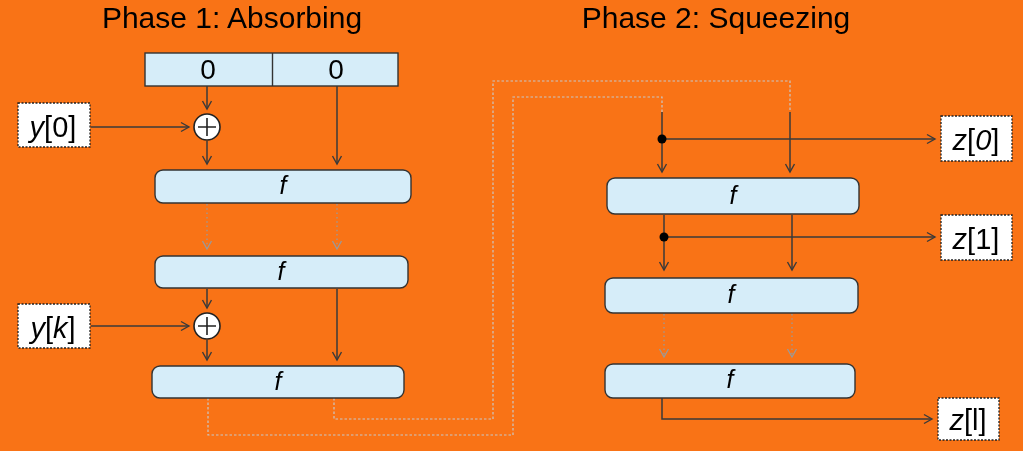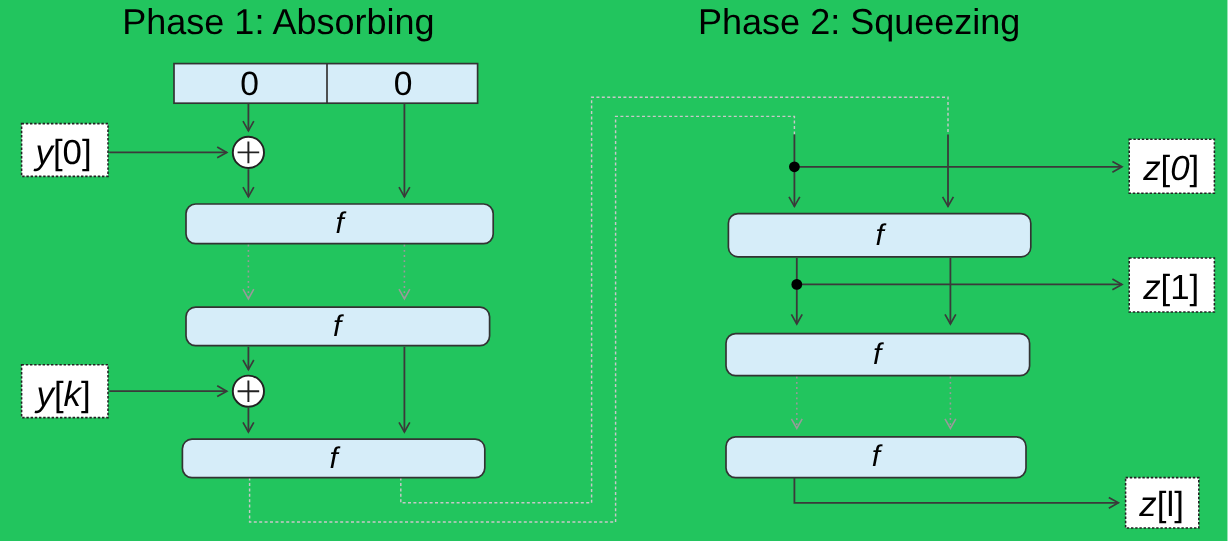--- a/index.html
+++ b/index.html
@@ -1,16 +1,16 @@
 <!DOCTYPE html>
 <html><head>
 <meta charset="utf-8">
 <style>
   html,body { margin:0; padding:0; background:#ffffff; }
-  .canvas { position:relative; width:1023px; height:451px; background:#22c55e; overflow:hidden; }
+  .canvas { position:relative; width:1023px; height:451px; background:#f97316; overflow:hidden; }
   svg { display:block; }
   text { font-family:"Liberation Sans", sans-serif; fill:#000000; }
   .title  { font-size:30px; }
   .cell   { font-size:28px; }
   .flabel { font-size:25px; font-style:italic; }
   .iolabel{ font-size:29px; }
   .it     { font-style:italic; }
 </style>
 </head>
 <body>

